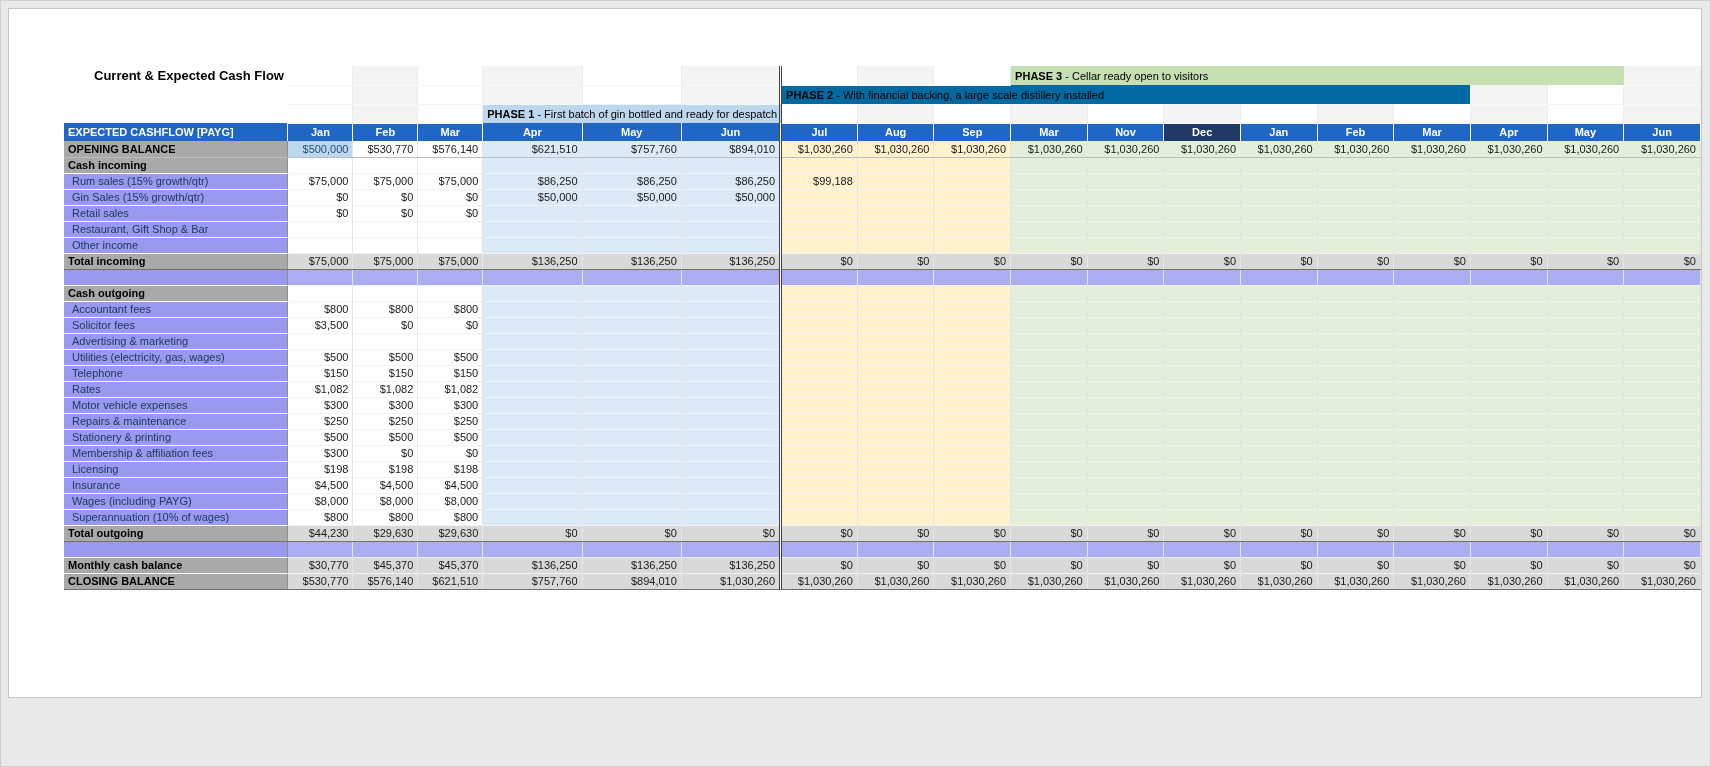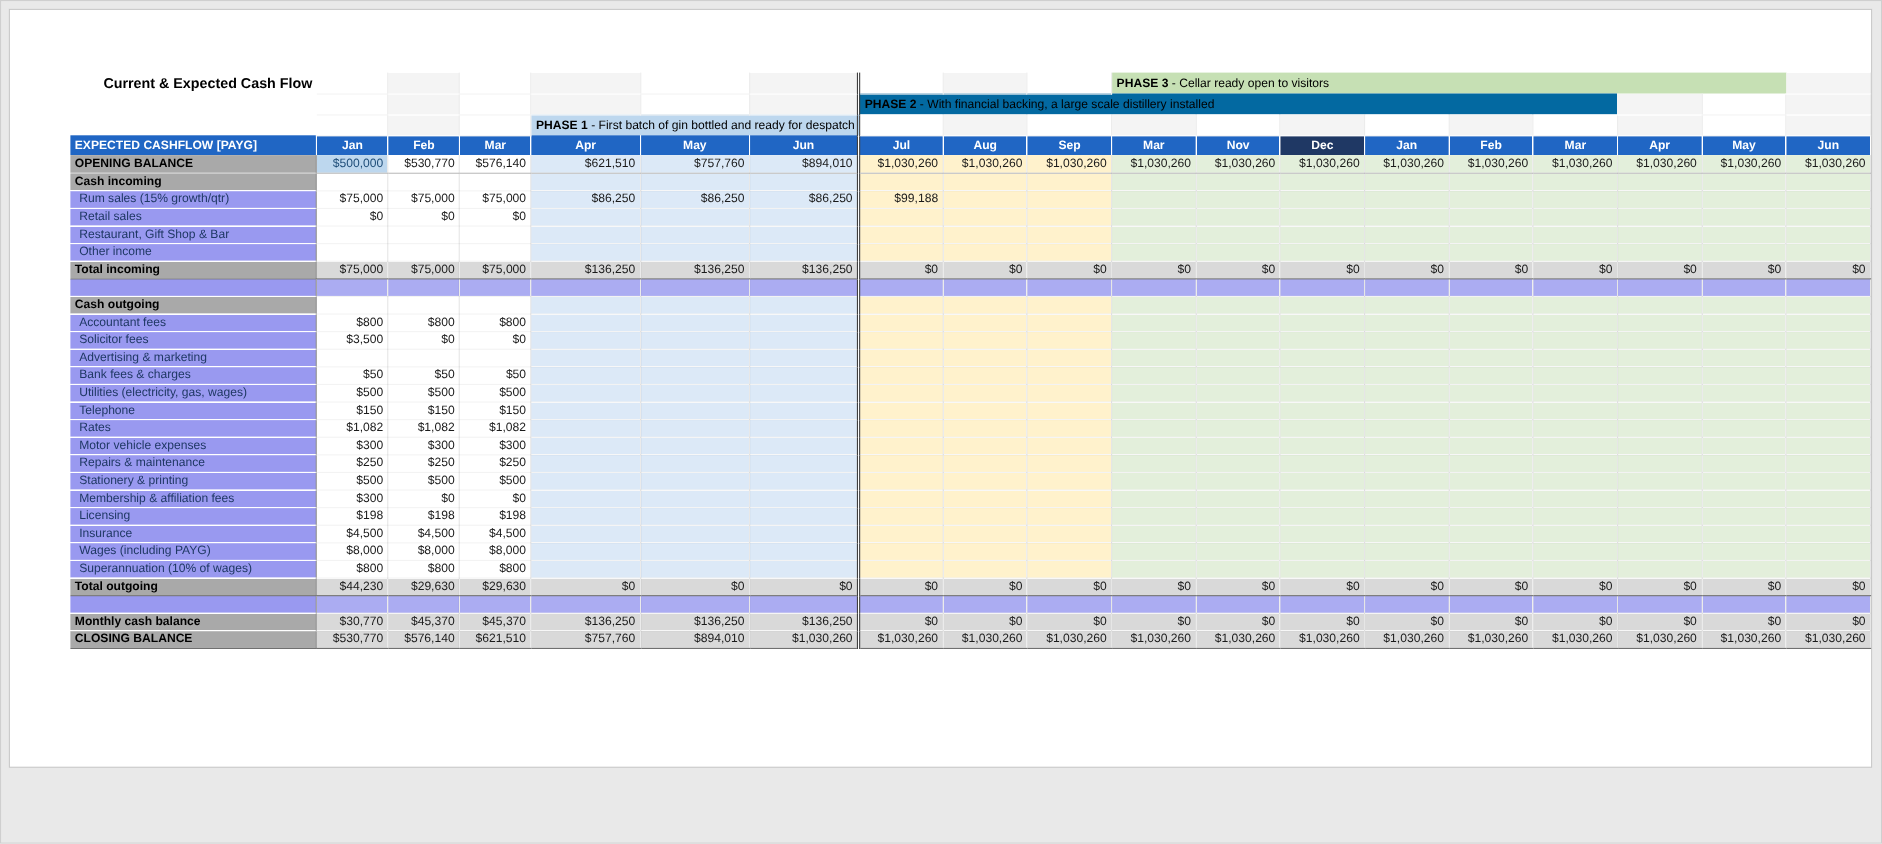--- a/index.html
+++ b/index.html
@@ -202,20 +202,41 @@
             <td class="num" style="background: rgb(227, 239, 219);"></td>
             <td class="num" style="background: rgb(227, 239, 219);"></td>
             <td class="num" style="background: rgb(227, 239, 219);"></td>
             <td class="num" style="background: rgb(227, 239, 219);"></td>
             <td class="num" style="background: rgb(227, 239, 219);"></td>
             <td class="num" style="background: rgb(227, 239, 219);"></td>
             <td class="num" style="background: rgb(227, 239, 219);"></td>
             <td class="num" style="background: rgb(227, 239, 219);"></td>
           </tr>
           <tr class="row-item">
+            <td class="lbl lbl-item">Gin Sales (15% growth/qtr)</td>
+            <td class="num" style="background: rgb(255, 255, 255);">$0</td>
+            <td class="num" style="background: rgb(255, 255, 255);">$0</td>
+            <td class="num" style="background: rgb(255, 255, 255);">$0</td>
+            <td class="num" style="background: rgb(220, 233, 247);">$50,000</td>
+            <td class="num" style="background: rgb(220, 233, 247);">$50,000</td>
+            <td class="num" style="background: rgb(220, 233, 247);">$50,000</td>
+            <td class="num dbl" style="background: rgb(255, 242, 204);"></td>
+            <td class="num" style="background: rgb(255, 242, 204);"></td>
+            <td class="num" style="background: rgb(255, 242, 204);"></td>
+            <td class="num" style="background: rgb(227, 239, 219);"></td>
+            <td class="num" style="background: rgb(227, 239, 219);"></td>
+            <td class="num" style="background: rgb(227, 239, 219);"></td>
+            <td class="num" style="background: rgb(227, 239, 219);"></td>
+            <td class="num" style="background: rgb(227, 239, 219);"></td>
+            <td class="num" style="background: rgb(227, 239, 219);"></td>
+            <td class="num" style="background: rgb(227, 239, 219);"></td>
+            <td class="num" style="background: rgb(227, 239, 219);"></td>
+            <td class="num" style="background: rgb(227, 239, 219);"></td>
+          </tr>
+          <tr class="row-item">
             <td class="lbl lbl-item">Retail sales</td>
             <td class="num" style="background: rgb(255, 255, 255);">$0</td>
             <td class="num" style="background: rgb(255, 255, 255);">$0</td>
             <td class="num" style="background: rgb(255, 255, 255);">$0</td>
             <td class="num" style="background: rgb(220, 233, 247);"></td>
             <td class="num" style="background: rgb(220, 233, 247);"></td>
             <td class="num" style="background: rgb(220, 233, 247);"></td>
             <td class="num dbl" style="background: rgb(255, 242, 204);"></td>
             <td class="num" style="background: rgb(255, 242, 204);"></td>
             <td class="num" style="background: rgb(255, 242, 204);"></td>
@@ -391,41 +412,20 @@
             <td class="num" style="background: rgb(227, 239, 219);"></td>
             <td class="num" style="background: rgb(227, 239, 219);"></td>
             <td class="num" style="background: rgb(227, 239, 219);"></td>
             <td class="num" style="background: rgb(227, 239, 219);"></td>
             <td class="num" style="background: rgb(227, 239, 219);"></td>
             <td class="num" style="background: rgb(227, 239, 219);"></td>
             <td class="num" style="background: rgb(227, 239, 219);"></td>
             <td class="num" style="background: rgb(227, 239, 219);"></td>
           </tr>
           <tr class="row-item">
-            <td class="lbl lbl-item">Bank fees &amp; charges</td>
-            <td class="num" style="background: rgb(255, 255, 255);">$50</td>
-            <td class="num" style="background: rgb(255, 255, 255);">$50</td>
-            <td class="num" style="background: rgb(255, 255, 255);">$50</td>
-            <td class="num" style="background: rgb(220, 233, 247);"></td>
-            <td class="num" style="background: rgb(220, 233, 247);"></td>
-            <td class="num" style="background: rgb(220, 233, 247);"></td>
-            <td class="num dbl" style="background: rgb(255, 242, 204);"></td>
-            <td class="num" style="background: rgb(255, 242, 204);"></td>
-            <td class="num" style="background: rgb(255, 242, 204);"></td>
-            <td class="num" style="background: rgb(227, 239, 219);"></td>
-            <td class="num" style="background: rgb(227, 239, 219);"></td>
-            <td class="num" style="background: rgb(227, 239, 219);"></td>
-            <td class="num" style="background: rgb(227, 239, 219);"></td>
-            <td class="num" style="background: rgb(227, 239, 219);"></td>
-            <td class="num" style="background: rgb(227, 239, 219);"></td>
-            <td class="num" style="background: rgb(227, 239, 219);"></td>
-            <td class="num" style="background: rgb(227, 239, 219);"></td>
-            <td class="num" style="background: rgb(227, 239, 219);"></td>
-          </tr>
-          <tr class="row-item">
             <td class="lbl lbl-item">Utilities (electricity, gas, wages)</td>
             <td class="num" style="background: rgb(255, 255, 255);">$500</td>
             <td class="num" style="background: rgb(255, 255, 255);">$500</td>
             <td class="num" style="background: rgb(255, 255, 255);">$500</td>
             <td class="num" style="background: rgb(220, 233, 247);"></td>
             <td class="num" style="background: rgb(220, 233, 247);"></td>
             <td class="num" style="background: rgb(220, 233, 247);"></td>
             <td class="num dbl" style="background: rgb(255, 242, 204);"></td>
             <td class="num" style="background: rgb(255, 242, 204);"></td>
             <td class="num" style="background: rgb(255, 242, 204);"></td>

